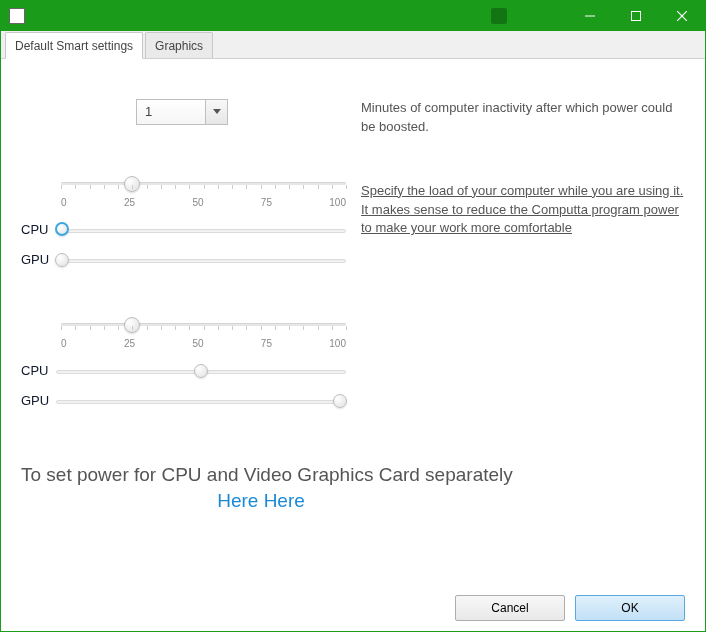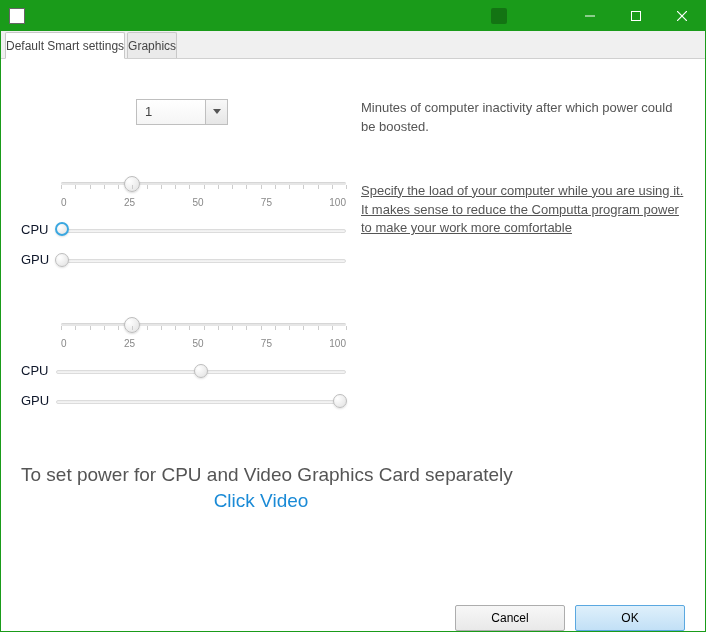--- a/index.html
+++ b/index.html
@@ -5,21 +5,21 @@
   * { box-sizing: border-box; margin: 0; padding: 0; font-family: "Segoe UI", Tahoma, sans-serif; }
   html, body { width: 706px; height: 632px; background: #fff; }
   .window { width: 706px; height: 632px; border: 1px solid #1a9b1a; display: flex; flex-direction: column; background: #fff; }
   .titlebar { height: 30px; background: #1a9b1a; display: flex; align-items: center; }
   .titlebar .app-icon { width: 16px; height: 16px; margin-left: 8px; background: #fff; border: 1px solid #666; }
   .titlebar .spacer { flex: 1; }
   .titlebar .center-icon { width: 16px; height: 16px; margin-right: 60px; background: rgba(0,0,0,0.25); border-radius: 2px; }
   .win-btn { width: 46px; height: 30px; display: flex; align-items: center; justify-content: center; color: #fff; }
   .win-btn svg { display: block; }
   .tabbar { height: 28px; background: #f0f0f0; border-bottom: 1px solid #d0d0d0; display: flex; align-items: flex-end; padding-left: 4px; }
-  .tab { padding: 6px 0 5px; font-size: 12px; color: #444; border: 1px solid #c8c8c8; border-bottom: none; background: #eaeaea; margin-right: 2px; cursor: pointer; border-radius: 2px 2px 0 0; }
+  .tab { padding: 6px 9px 5px; font-size: 12px; color: #444; border: 1px solid #c8c8c8; border-bottom: none; background: #eaeaea; margin-right: 2px; cursor: pointer; border-radius: 2px 2px 0 0; }
   .tab.active { background: #fff; border-bottom: 1px solid #fff; position: relative; top: 1px; }
   .content { flex: 1; padding: 40px 20px 10px 20px; position: relative; color: #444; }
   .row { display: flex; margin-bottom: 45px; }
   .row .left { width: 340px; padding-right: 10px; }
   .row .right { flex: 1; font-size: 13px; line-height: 1.45; color: #555; }
   .minutes-select { margin-left: 115px; display: flex; }
   .minutes-select .val { width: 70px; height: 26px; border: 1px solid #bfbfbf; background: linear-gradient(#fff,#f5f5f5); font-size: 13px; padding: 4px 8px; }
   .minutes-select .arrow { width: 22px; height: 26px; border: 1px solid #bfbfbf; border-left: none; background: linear-gradient(#f8f8f8,#e6e6e6); display: flex; align-items: center; justify-content: center; }
   .gauge { position: relative; width: 285px; margin-left: 40px; }
   .gauge-track { height: 3px; background: #e6e6e6; border-top: 1px solid #d6d6d6; border-radius: 2px; position: relative; }
@@ -29,21 +29,21 @@
   .gauge-thumb { position: absolute; top: -7px; width: 16px; height: 16px; border-radius: 50%; background: radial-gradient(circle at 30% 30%, #fff, #e0e0e0); border: 1px solid #bdbdbd; transform: translateX(-50%); box-shadow: 0 1px 2px rgba(0,0,0,0.15); }
   .slider-row { display: flex; align-items: center; margin-top: 14px; }
   .slider-label { width: 35px; font-size: 13px; color: #0f172a; }
   .slider { flex: 1; max-width: 290px; position: relative; height: 16px; }
   .slider-track { position: absolute; top: 7px; left: 0; right: 0; height: 4px; background: linear-gradient(#ededed,#f6f6f6); border: 1px solid #dcdcdc; border-radius: 2px; }
   .slider-thumb { position: absolute; top: 1px; width: 14px; height: 14px; border-radius: 50%; background: radial-gradient(circle at 30% 30%, #fff, #e0e0e0); border: 1px solid #bdbdbd; transform: translateX(-50%); box-shadow: 0 1px 2px rgba(0,0,0,0.12); }
   .slider-thumb.focus { border: 2px solid #3ba7e0; width: 14px; height: 14px; top: 0; }
   .section { margin-bottom: 55px; }
   .footer-note { font-size: 19px; color: #555; margin-top: 30px; }
   .footer-note .link { color: #1a8ad6; cursor: pointer; display: block; text-align: center; width: 300px; margin-left: 90px; margin-top: 4px; }
-  .button-bar { position: absolute; right: 20px; bottom: 0; display: flex; gap: 10px; }
+  .button-bar { position: absolute; right: 20px; bottom: 10px; display: flex; gap: 10px; }
   .btn { width: 110px; height: 26px; font-size: 12px; border: 1px solid #adadad; background: linear-gradient(#f7f7f7,#e9e9e9); border-radius: 2px; cursor: pointer; }
   .btn.primary { border: 1px solid #5aa8e0; background: linear-gradient(#dff0fb,#c2e0f6); }
 </style>
 </head>
 <body>
 
 <div class="window">
   <div class="titlebar">
     <div class="app-icon"></div>
     <div class="spacer"></div>
@@ -196,21 +196,21 @@
               <div class="slider-track"></div>
               <div class="slider-thumb" style="left:98%;"></div>
             </div>
           </div>
         </div>
       </div>
     </div>
 
     <div class="footer-note">
       <span>To set power for CPU and Video Graphics Card separately</span>
-      <span class="link">Click Video</span>
+      <span class="link">Here Here</span>
     </div>
 
     <div class="button-bar">
       <button class="btn">Cancel</button>
       <button class="btn primary">OK</button>
     </div>
 
   </div>
 </div>
 

